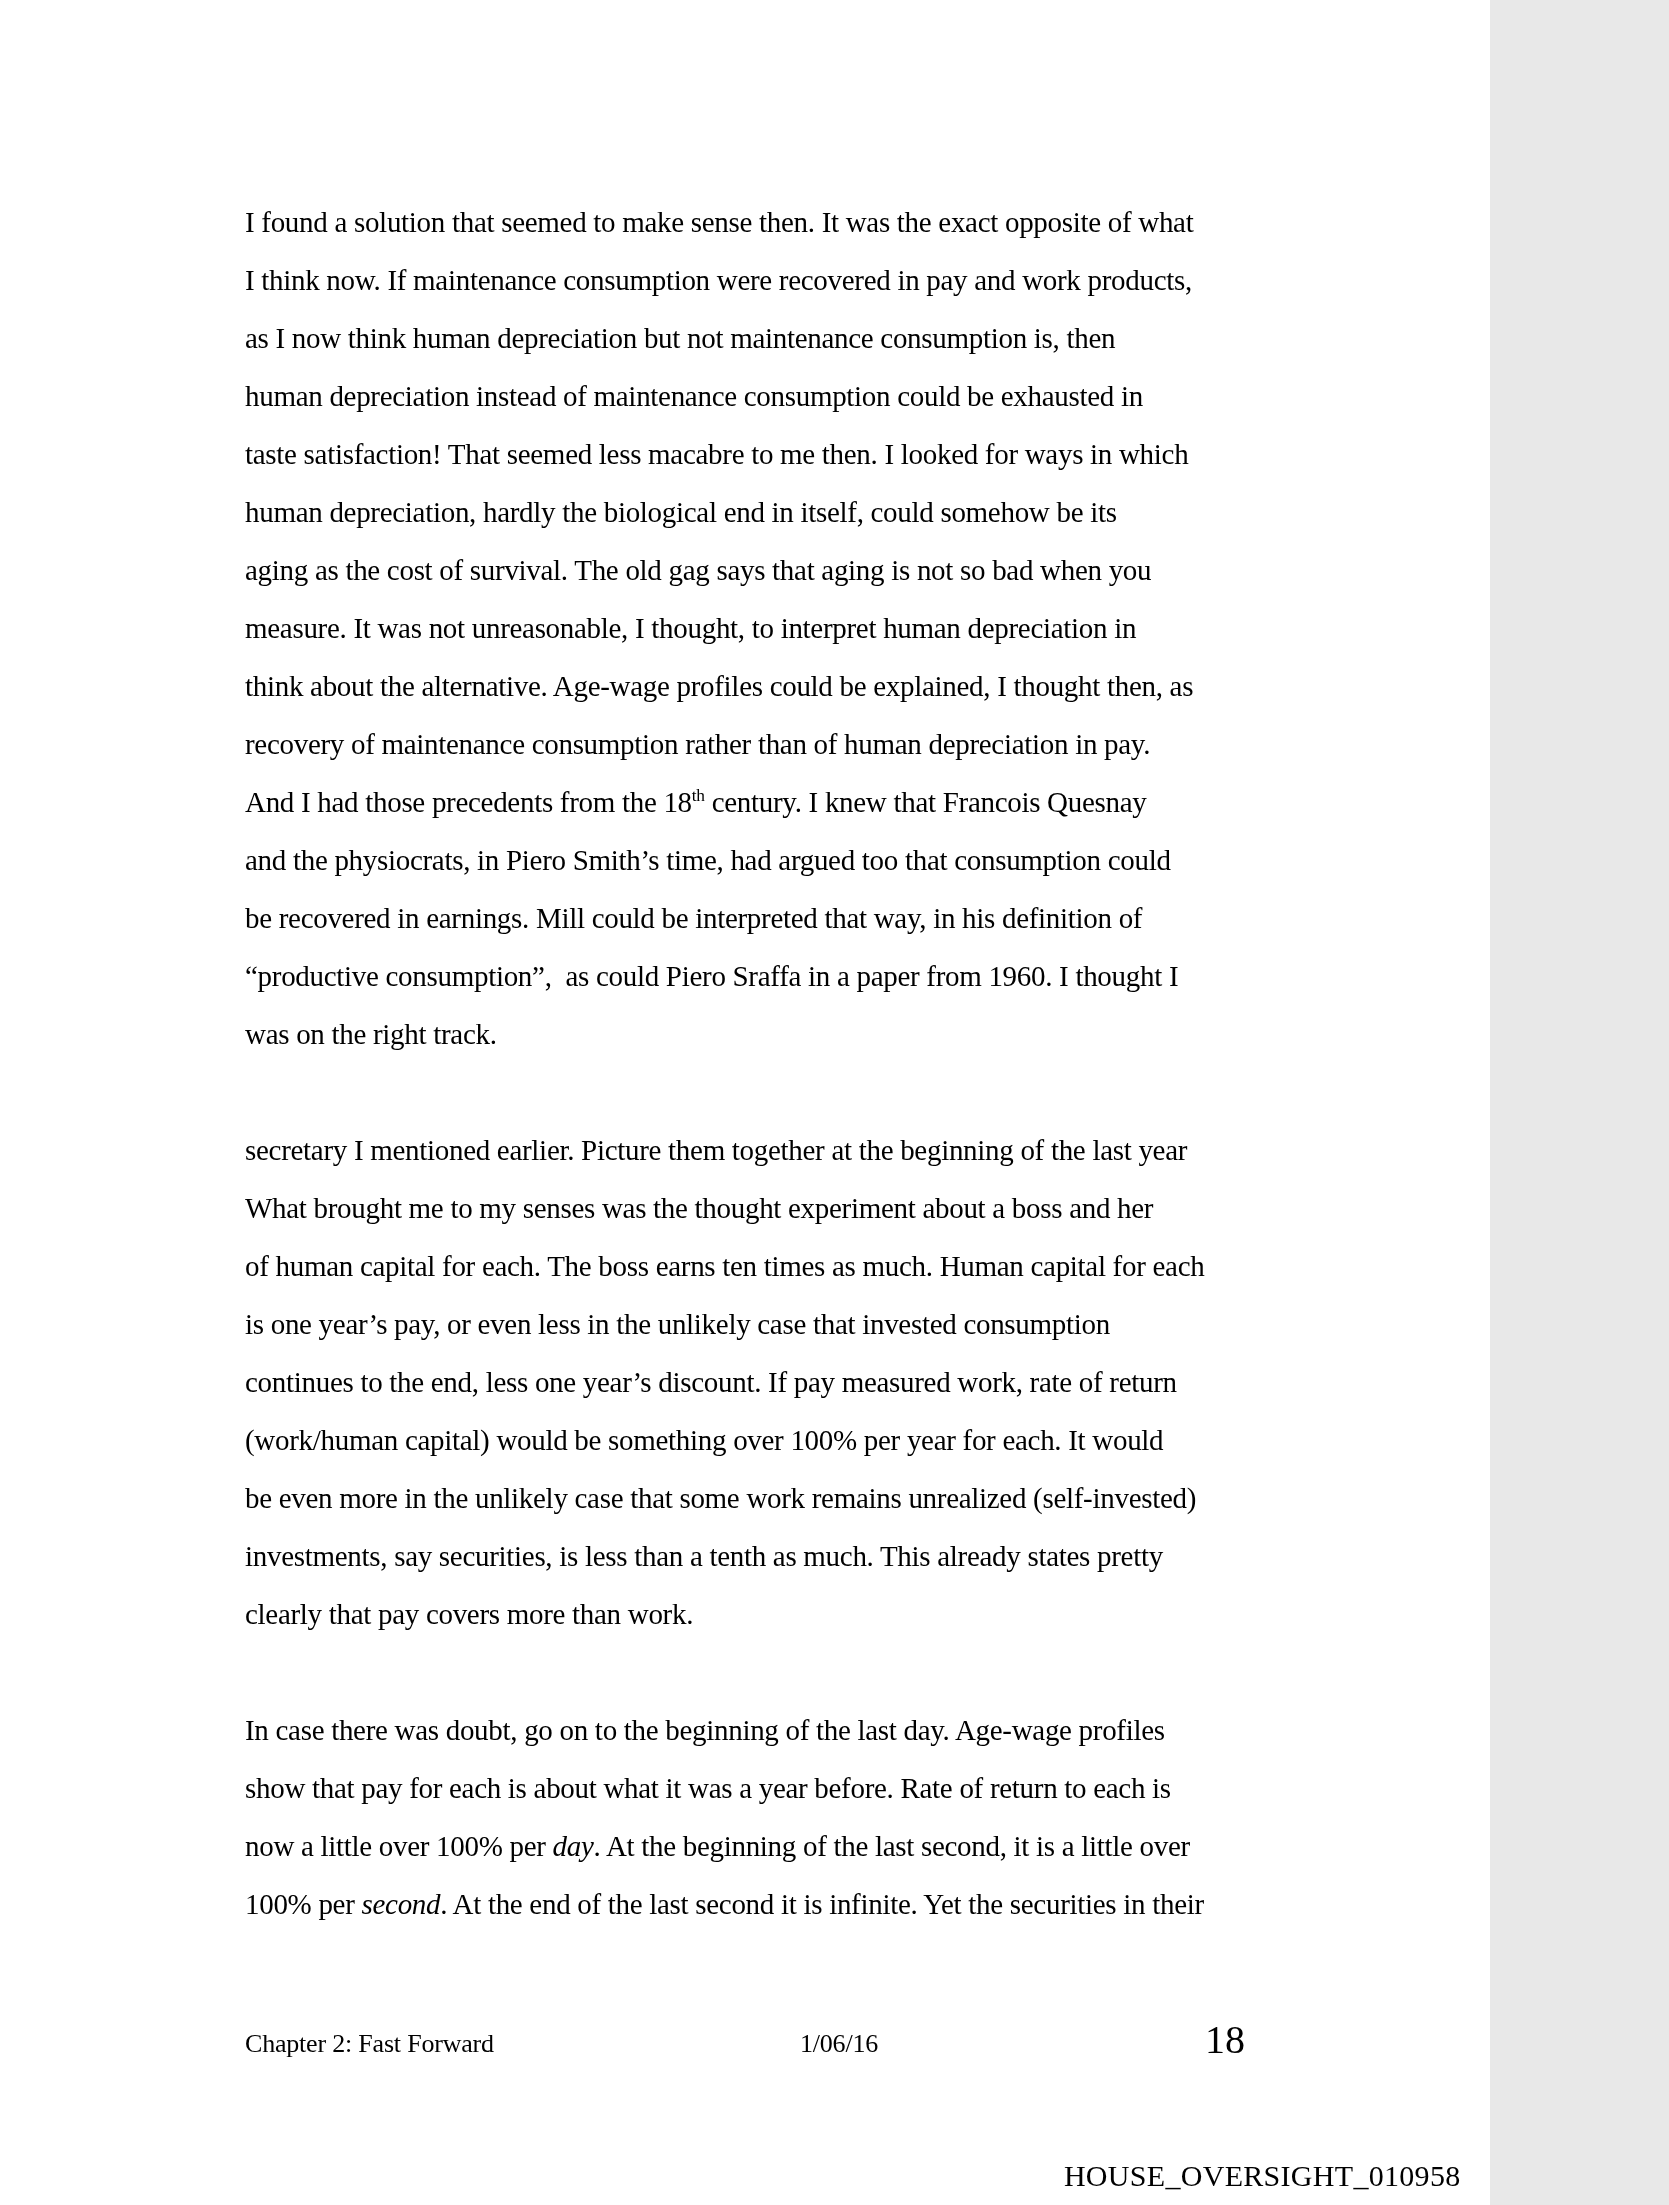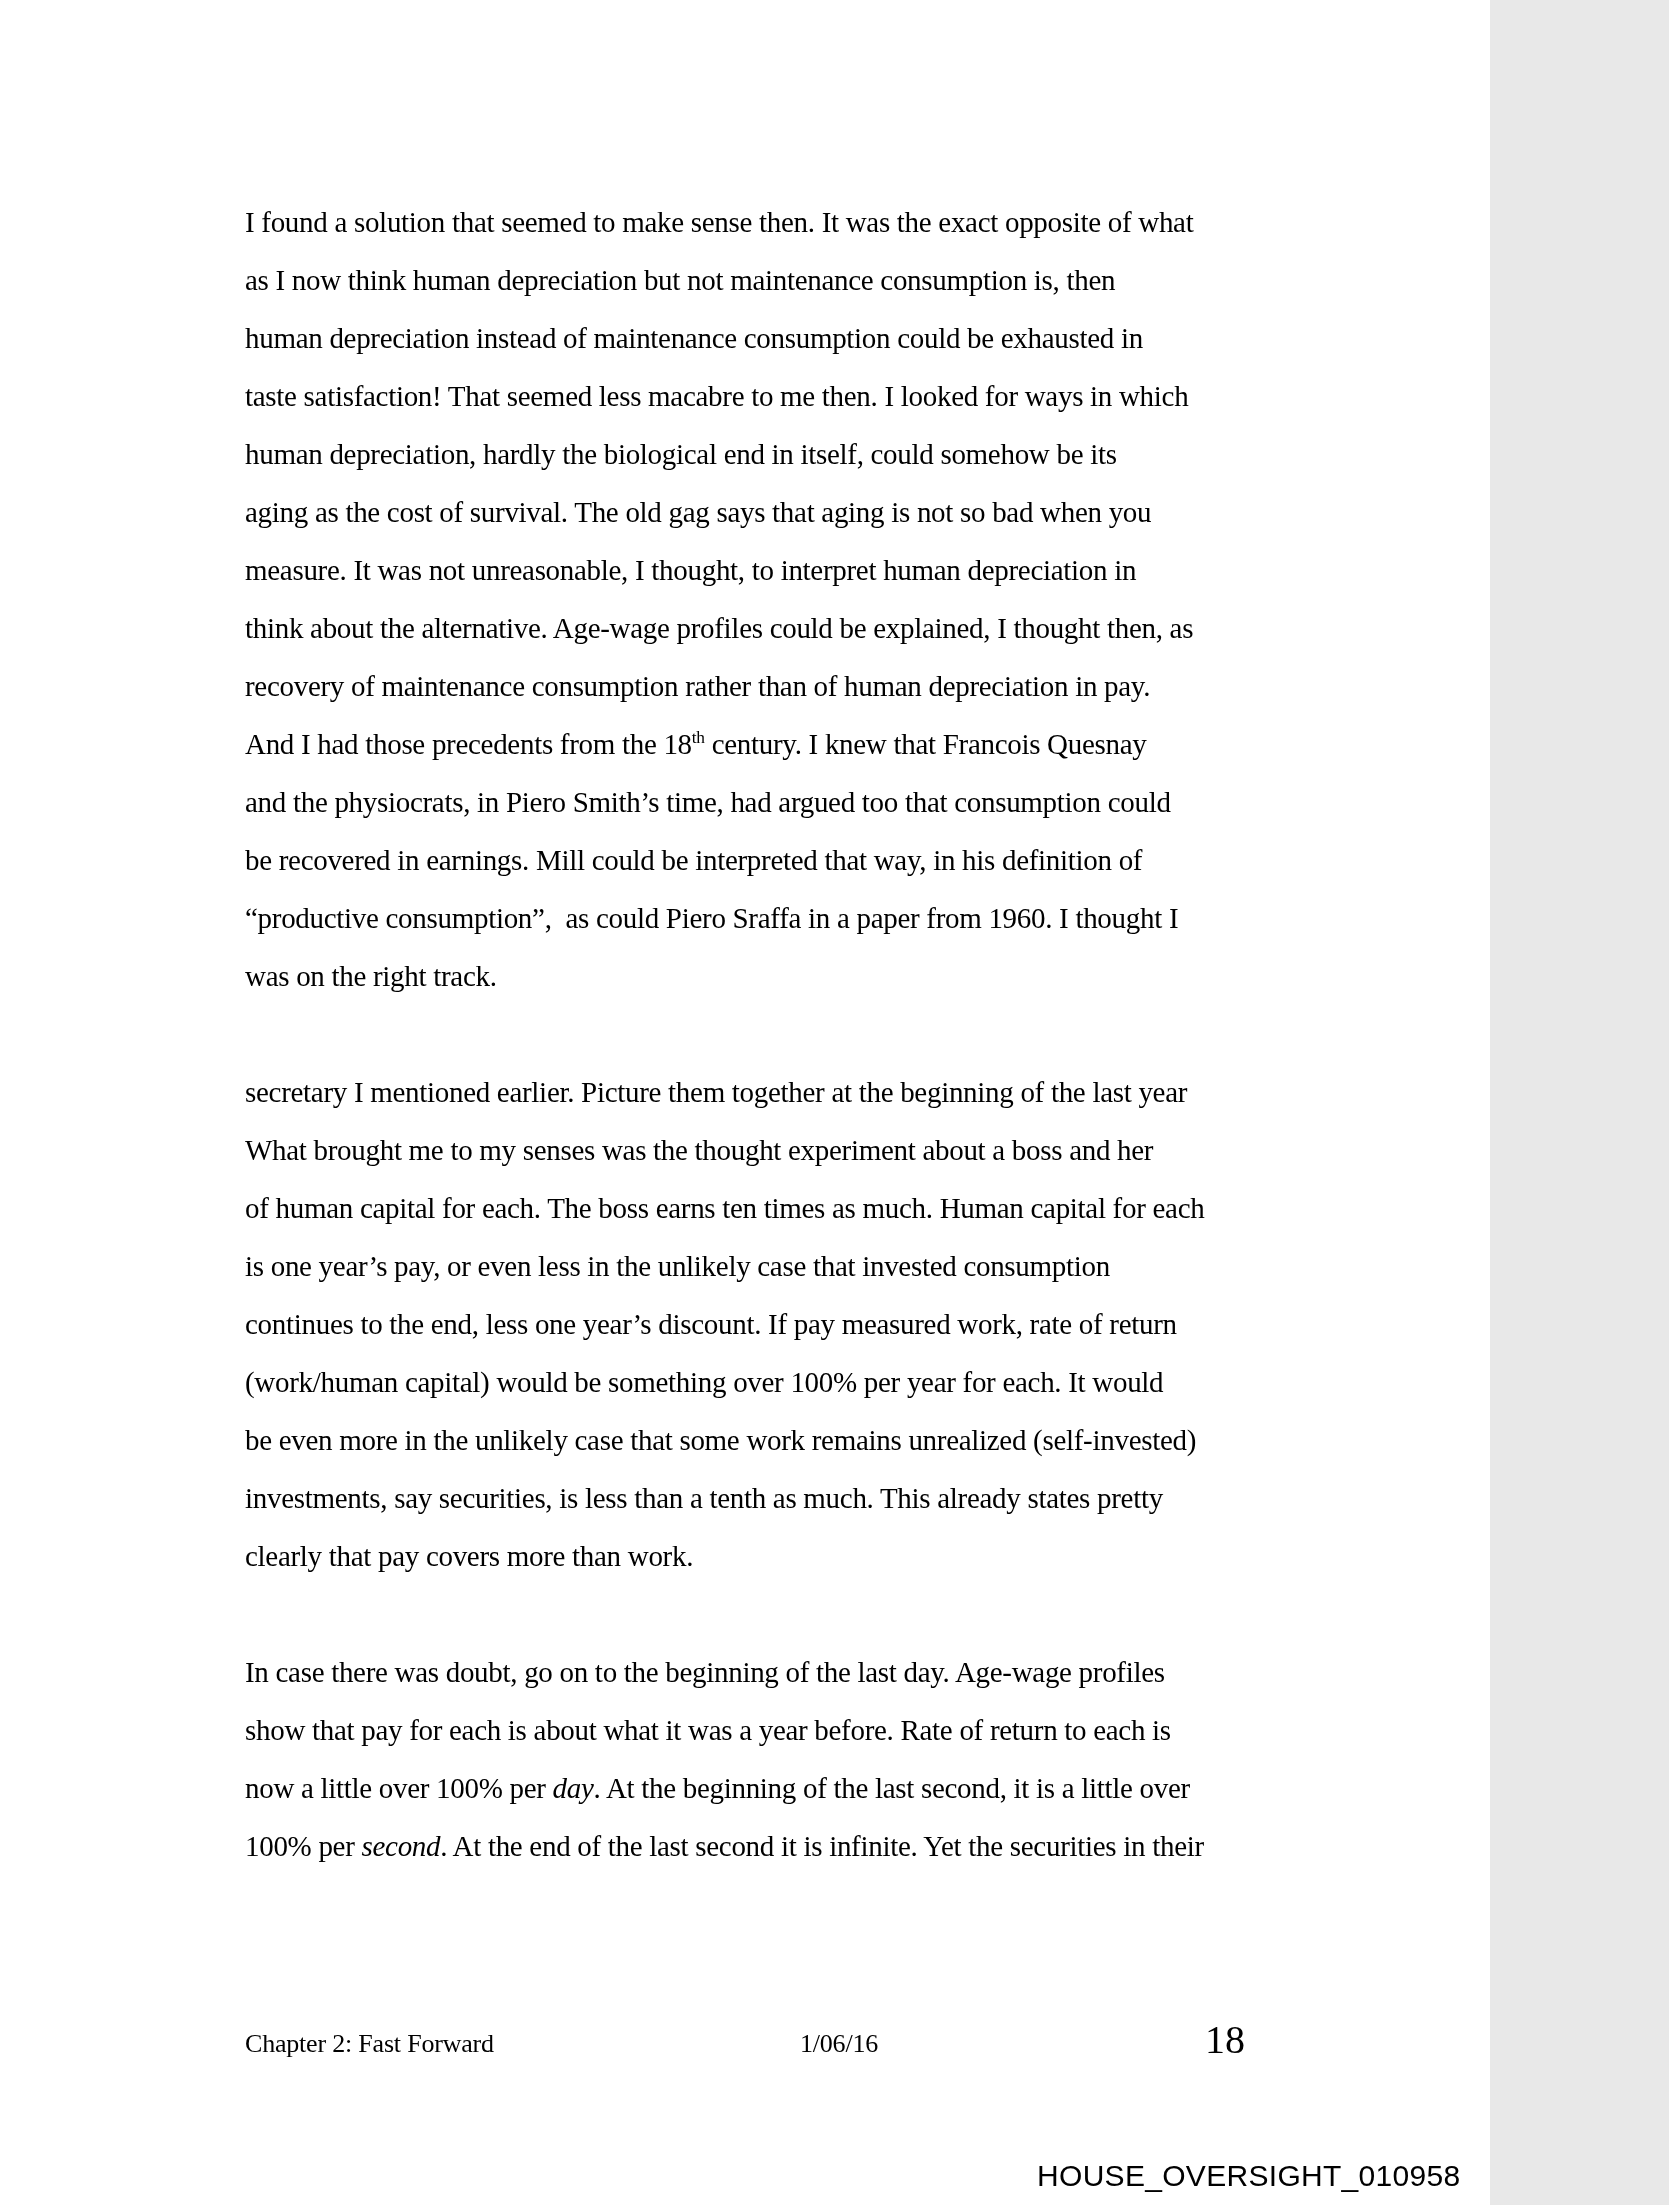--- a/index.html
+++ b/index.html
@@ -58,34 +58,35 @@
     position: absolute;
     top: 2021px;
     right: 245px;
     font-size: 40px;
     line-height: 37px;
   }
   .bates-stamp {
     position: absolute;
     top: 2159px;
     right: 29.5px;
-    font-family: Liberation Sans, sans-serif;
+    font-family: Liberation Serif, serif;
     font-size: 30px;
     line-height: 34px;
     letter-spacing: 0.3px;
   }
 </style>
 </head>
 <body>
 
 <div class="page">
 
   <main class="body-text">
       <div class="paragraph">
         <div class="line">I found a solution that seemed to make sense then. It was the exact opposite of what</div>
+        <div class="line">I think now. If maintenance consumption were recovered in pay and work products,</div>
         <div class="line">as I now think human depreciation but not maintenance consumption is, then</div>
         <div class="line">human depreciation instead of maintenance consumption could be exhausted in</div>
         <div class="line">taste satisfaction! That seemed less macabre to me then. I looked for ways in which</div>
         <div class="line">human depreciation, hardly the biological end in itself, could somehow be its</div>
         <div class="line">aging as the cost of survival. The old gag says that aging is not so bad when you</div>
         <div class="line">measure. It was not unreasonable, I thought, to interpret human depreciation in</div>
         <div class="line">think about the alternative. Age-wage profiles could be explained, I thought then, as</div>
         <div class="line">recovery of maintenance consumption rather than of human depreciation in pay.</div>
         <div class="line">And I had those precedents from the 18<sup>th</sup> century. I knew that Francois Quesnay</div>
         <div class="line">and the physiocrats, in Piero Smith’s time, had argued too that consumption could</div>

